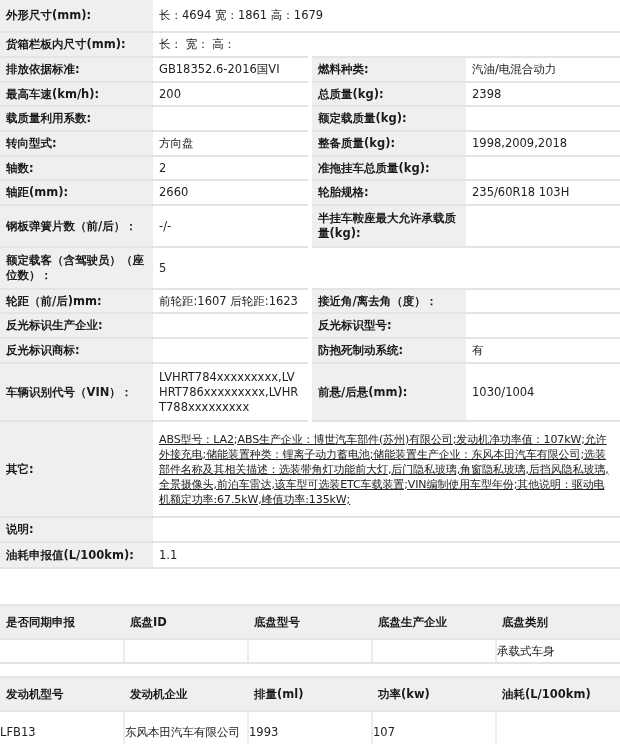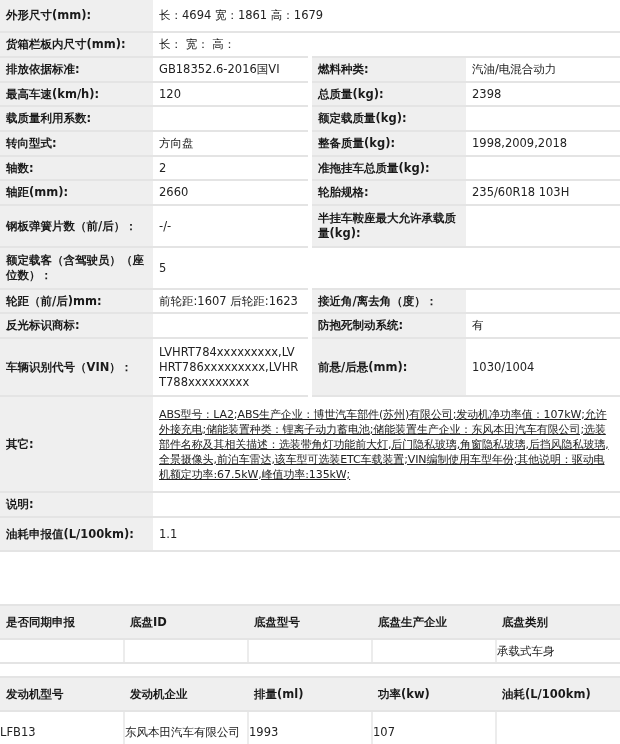--- a/index.html
+++ b/index.html
@@ -45,21 +45,21 @@
       <td class="val" colspan="3">长： 宽： 高：</td>
     </tr>
     <tr style="height:25px">
       <td class="lbl">排放依据标准:</td>
       <td class="val">GB18352.6-2016国VI</td>
       <td class="lbl sep">燃料种类:</td>
       <td class="val">汽油/电混合动力</td>
     </tr>
     <tr style="height:24px">
       <td class="lbl">最高车速(km/h):</td>
-      <td class="val">120</td>
+      <td class="val">200</td>
       <td class="lbl sep">总质量(kg):</td>
       <td class="val">2398</td>
     </tr>
     <tr style="height:25px">
       <td class="lbl">载质量利用系数:</td>
       <td class="val"></td>
       <td class="lbl sep">额定载质量(kg):</td>
       <td class="val"></td>
     </tr>
     <tr style="height:25px">
@@ -90,40 +90,46 @@
       <td class="lbl">额定载客（含驾驶员）（座位数）：</td>
       <td class="val" colspan="3">5</td>
     </tr>
     <tr style="height:24px">
       <td class="lbl">轮距（前/后)mm:</td>
       <td class="val">前轮距:1607 后轮距:1623</td>
       <td class="lbl sep">接近角/离去角（度）：</td>
       <td class="val"></td>
     </tr>
     <tr style="height:25px">
+      <td class="lbl">反光标识生产企业:</td>
+      <td class="val"></td>
+      <td class="lbl sep">反光标识型号:</td>
+      <td class="val"></td>
+    </tr>
+    <tr style="height:25px">
       <td class="lbl">反光标识商标:</td>
       <td class="val"></td>
       <td class="lbl sep">防抱死制动系统:</td>
       <td class="val">有</td>
     </tr>
     <tr style="height:58px">
       <td class="lbl">车辆识别代号（VIN）：</td>
       <td class="val" style="word-break:break-all">LVHRT784xxxxxxxxx,LVHRT786xxxxxxxxx,LVHRT788xxxxxxxxx</td>
       <td class="lbl sep">前悬/后悬(mm):</td>
       <td class="val">1030/1004</td>
     </tr>
     <tr style="height:96px">
       <td class="lbl">其它:</td>
       <td class="val other-text" colspan="3">ABS型号：LA2;ABS生产企业：博世汽车部件(苏州)有限公司;发动机净功率值：107kW;允许外接充电;储能装置种类：锂离子动力蓄电池;储能装置生产企业：东风本田汽车有限公司;选装部件名称及其相关描述：选装带角灯功能前大灯,后门隐私玻璃,角窗隐私玻璃,后挡风隐私玻璃,全景摄像头,前泊车雷达,该车型可选装ETC车载装置;VIN编制使用车型年份;其他说明：驱动电机额定功率:67.5kW,峰值功率:135kW;</td>
     </tr>
     <tr style="height:25px">
       <td class="lbl">说明:</td>
       <td class="val" colspan="3"></td>
     </tr>
-    <tr style="height:34px">
+    <tr style="height:26px">
       <td class="lbl" style="border-bottom:2px solid #e4e4e4">油耗申报值(L/100km):</td>
       <td class="val" colspan="3" style="border-bottom:2px solid #e4e4e4">1.1</td>
     </tr>
   </tbody>
 </table>
 
 <table class="grid" style="top:604px">
   <colgroup>
       <col>
       <col>

